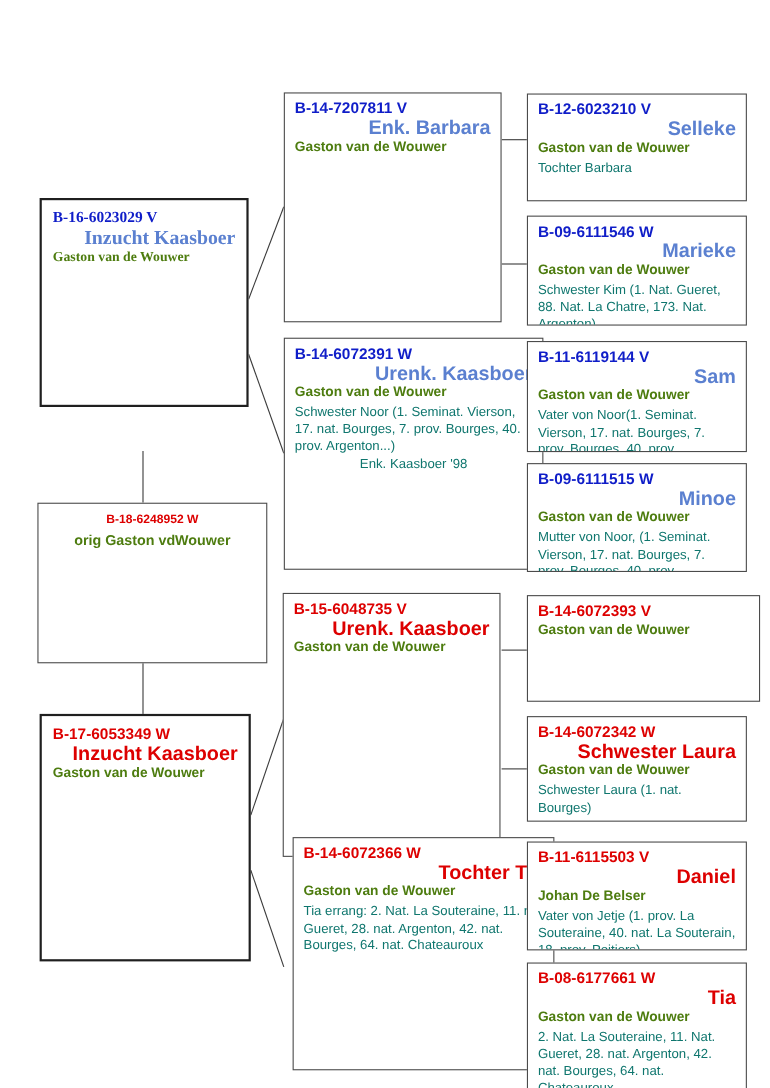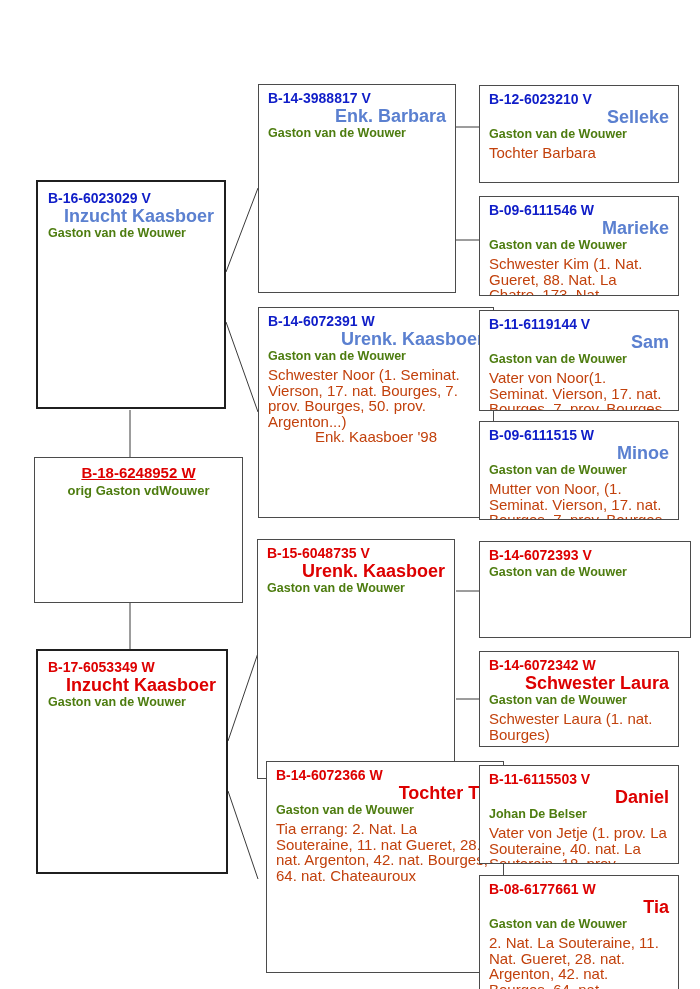--- a/index.html
+++ b/index.html
@@ -9,31 +9,31 @@
   }
   #lines{position:absolute;left:0;top:0;width:700px;height:989px;}
   .box{
     position:absolute;background:#fff;border:1px solid #4b4b4b;
     padding:5px 9px;box-sizing:border-box;overflow:hidden;
   }
   .box.thick{border:2px solid #1f1f1f;padding:8px 10px;}
   .ring{font-weight:bold;font-size:14px;line-height:17px;white-space:nowrap;}
   .name{font-weight:bold;font-size:18px;line-height:18px;white-space:nowrap;text-align:right;}
   .breeder{font-weight:bold;font-size:12.5px;line-height:16px;color:#4d7c0f;}
-  .details{font-size:15px;line-height:15.5px;margin-top:3px;color:#c2410c;}
+  .details{font-size:12px;line-height:15.5px;margin-top:3px;color:#0f766e;}
   .details + .details{margin-top:0;text-align:center;}
   .c-idblue{color:var(--id-blue);}
   .c-nameblue{color:var(--name-blue);}
   .c-idred{color:var(--id-red);}
   .c-namered{color:var(--name-red);}
   .center{text-align:center;}
-  #b18 .ring{font-size:15px;line-height:19px;text-decoration:underline;}
+  #b18 .ring{font-size:11px;line-height:19px;}
   #b18 .breeder{font-size:13px;line-height:17px;}
   
-  #b16{left:36px;top:180px;width:190px;height:229px;}
+  #b16{left:36px;top:180px;width:190px;height:190px;font-family:Liberation Serif, serif;}
   #b18{left:34px;top:457px;width:209px;height:146px;}
   #b17{left:36px;top:649px;width:192px;height:225px;}
   #m1{left:258px;top:84px;width:198px;height:209px;}
   #m2{left:258px;top:307px;width:236px;height:211px;}
   #m3{left:257px;top:539px;width:198px;height:240px;}
   #m4{left:266px;top:761px;width:238px;height:212px;}
   #r1{left:479px;top:85px;width:200px;height:98px;}
   #r2{left:479px;top:196px;width:200px;height:100px;}
   #r3{left:479px;top:310px;width:200px;height:101px;}
   #r4{left:479px;top:421px;width:200px;height:99px;}
@@ -75,30 +75,30 @@
     <div class="breeder">orig Gaston vdWouwer</div>
   </div>
 
   <div id="b17" class="box thick">
     <div class="ring c-idred">B-17-6053349 W</div>
     <div class="name c-namered">Inzucht Kaasboer</div>
     <div class="breeder">Gaston van de Wouwer</div>
   </div>
 
   <div id="m1" class="box">
-    <div class="ring c-idblue">B-14-3988817 V</div>
+    <div class="ring c-idblue">B-14-7207811 V</div>
     <div class="name c-nameblue">Enk. Barbara</div>
     <div class="breeder">Gaston van de Wouwer</div>
   </div>
 
   <div id="m2" class="box">
     <div class="ring c-idblue">B-14-6072391 W</div>
     <div class="name c-nameblue">Urenk. Kaasboer</div>
     <div class="breeder">Gaston van de Wouwer</div>
-    <div class="details">Schwester Noor (1. Seminat. Vierson, 17. nat. Bourges, 7. prov. Bourges, 50. prov. Argenton...)</div>
+    <div class="details">Schwester Noor (1. Seminat. Vierson, 17. nat. Bourges, 7. prov. Bourges, 40. prov. Argenton...)</div>
     <div class="details">Enk. Kaasboer '98</div>
   </div>
 
   <div id="m3" class="box">
     <div class="ring c-idred">B-15-6048735 V</div>
     <div class="name c-namered">Urenk. Kaasboer</div>
     <div class="breeder">Gaston van de Wouwer</div>
   </div>
 
   <div id="m4" class="box">

